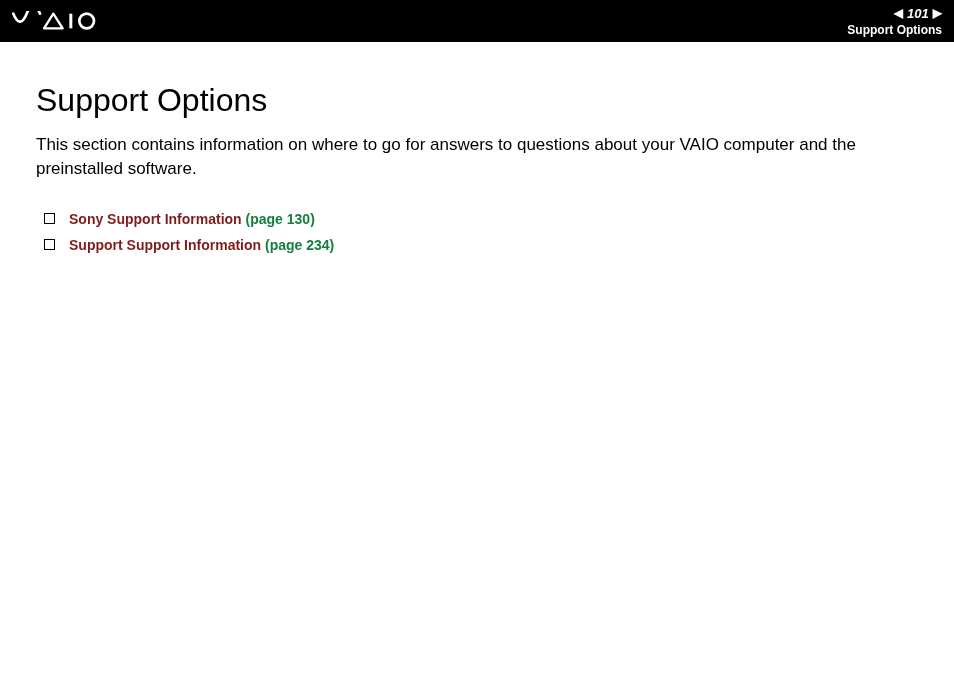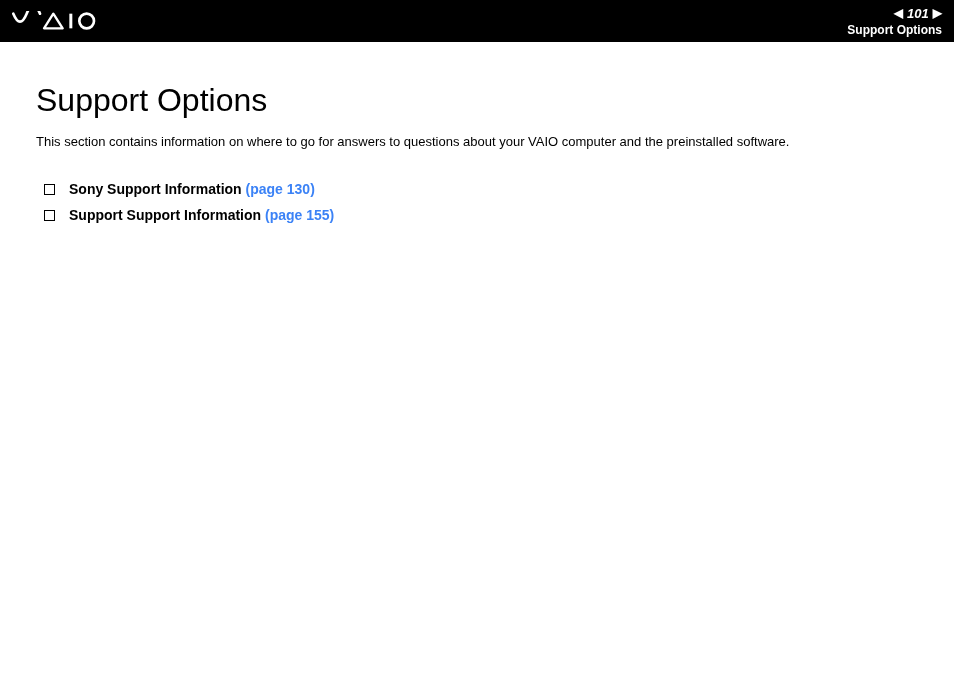--- a/index.html
+++ b/index.html
@@ -61,21 +61,21 @@
     .content {
       padding: 40px 36px;
     }
     .page-title {
       font-size: 32px;
       font-weight: 400;
       margin-bottom: 14px;
       color: #000;
     }
     .intro-text {
-      font-size: 13px;
+      font-size: 17px;
       line-height: 1.4;
       color: #000;
       margin-bottom: 30px;
     }
     .link-list {
       list-style: none;
       padding-left: 8px;
     }
     .link-list li {
       display: flex;
@@ -98,24 +98,24 @@
       position: absolute;
       right: -1px;
       bottom: -1px;
       width: 6px;
       height: 6px;
       border-right: 1.5px solid #000;
       border-bottom: 1.5px solid #000;
       background: #fff;
     }
     .link-text {
-      color: #000000;
+      color: #7f1d1d;
     }
     .page-ref {
-      color: #3b82f6;
+      color: #15803d;
     }
     .nav-arrow-left, .nav-arrow-right {
       cursor: pointer;
     }
   </style>
 </head>
 <body>
 
 <div class="header">
   <div class="logo">
@@ -146,17 +146,17 @@
         <span class="link-text">Sony Support Information</span>
         <span> </span>
         <a class="page-ref">(page 130)</a>
       </span>
     </li>
     <li>
       <span class="bullet-icon"></span>
       <span>
         <span class="link-text">Support Support Information</span>
         <span> </span>
-        <a class="page-ref">(page 155)</a>
+        <a class="page-ref">(page 234)</a>
       </span>
     </li>
   </ul>
 </div>
 
 </body></html>

